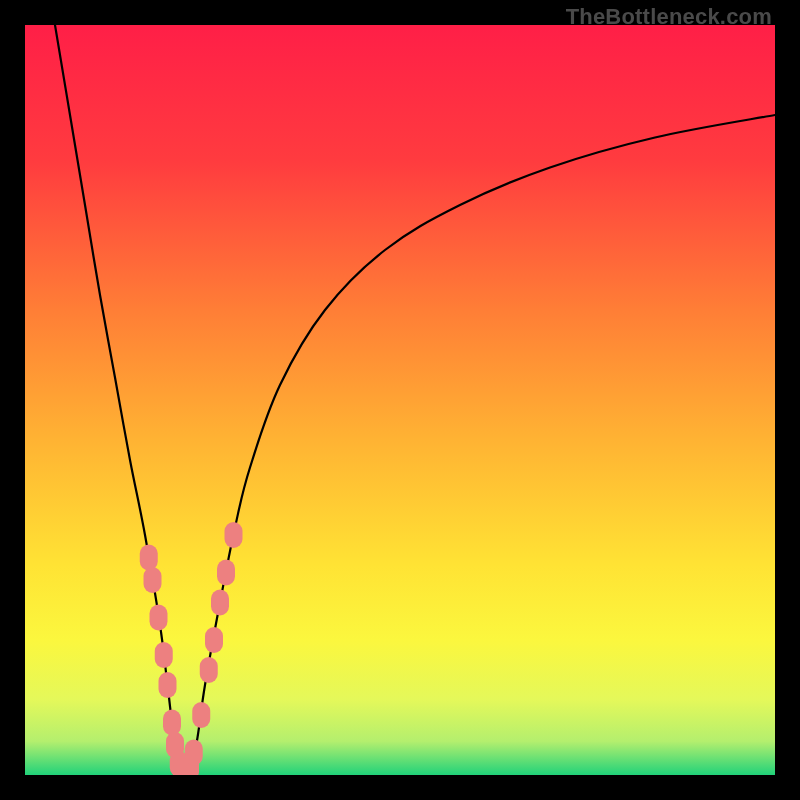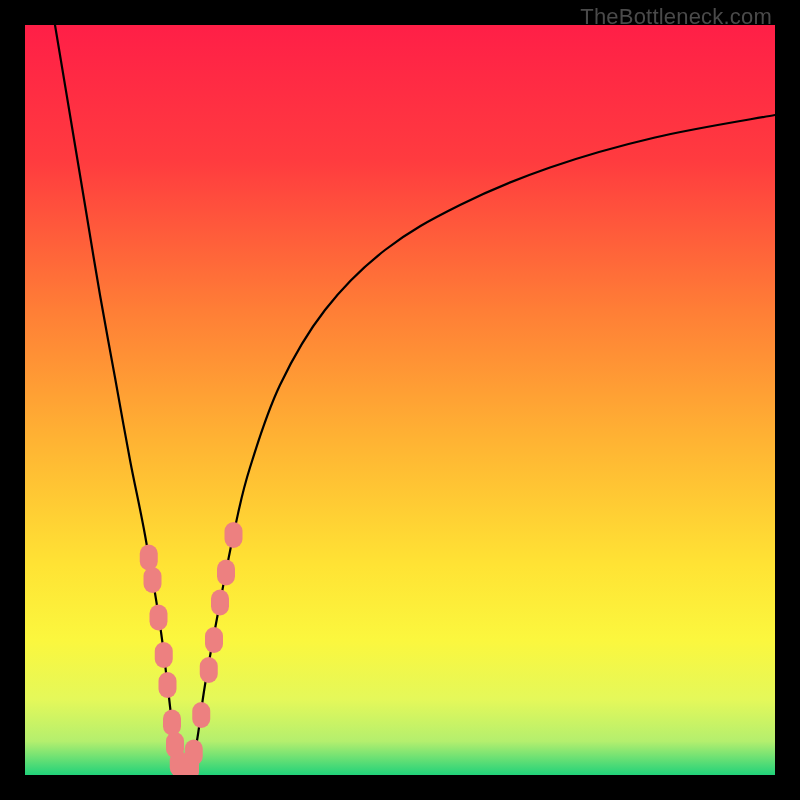--- a/index.html
+++ b/index.html
@@ -28,21 +28,21 @@
   }
   .gradient {
     position: absolute;
     inset: 0;
   }
   .watermark {
     position: absolute;
     top: 4px;
     right: 28px;
     font-size: 22px;
-    font-weight: 400;
+    font-weight: 700;
     color: #4a4a4a;
     letter-spacing: 0.2px;
   }
   svg.curves {
     position: absolute;
     inset: 0;
   }
   .marker {
     fill: #ed8080;
   }

